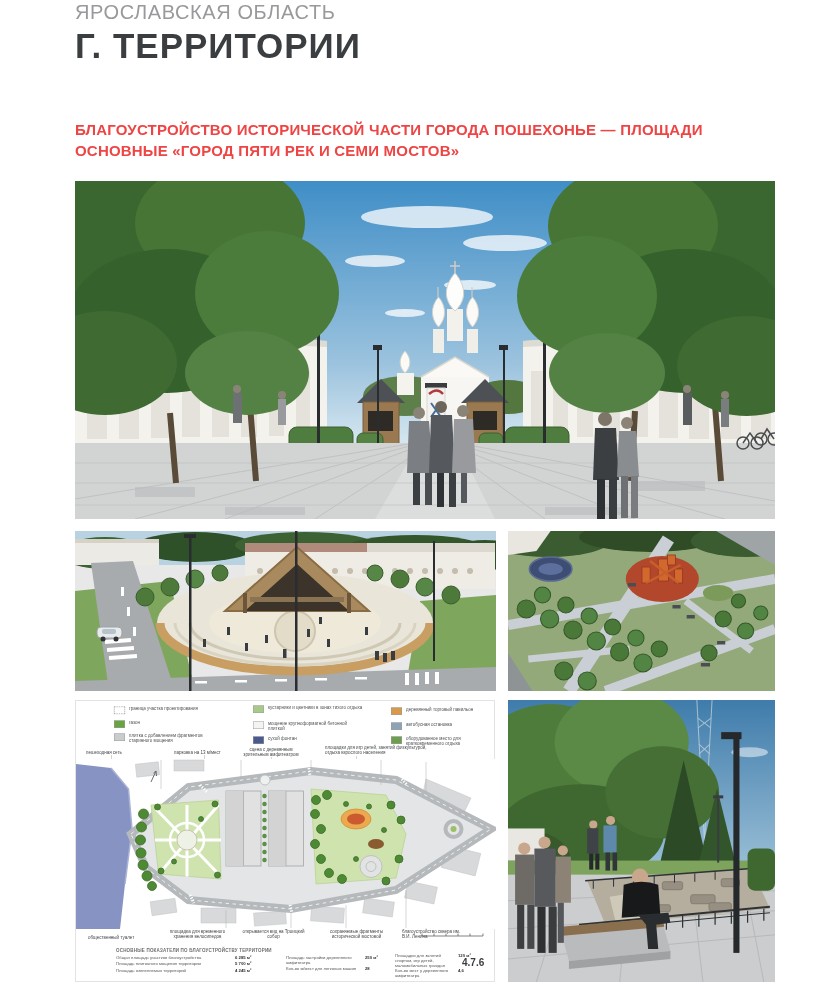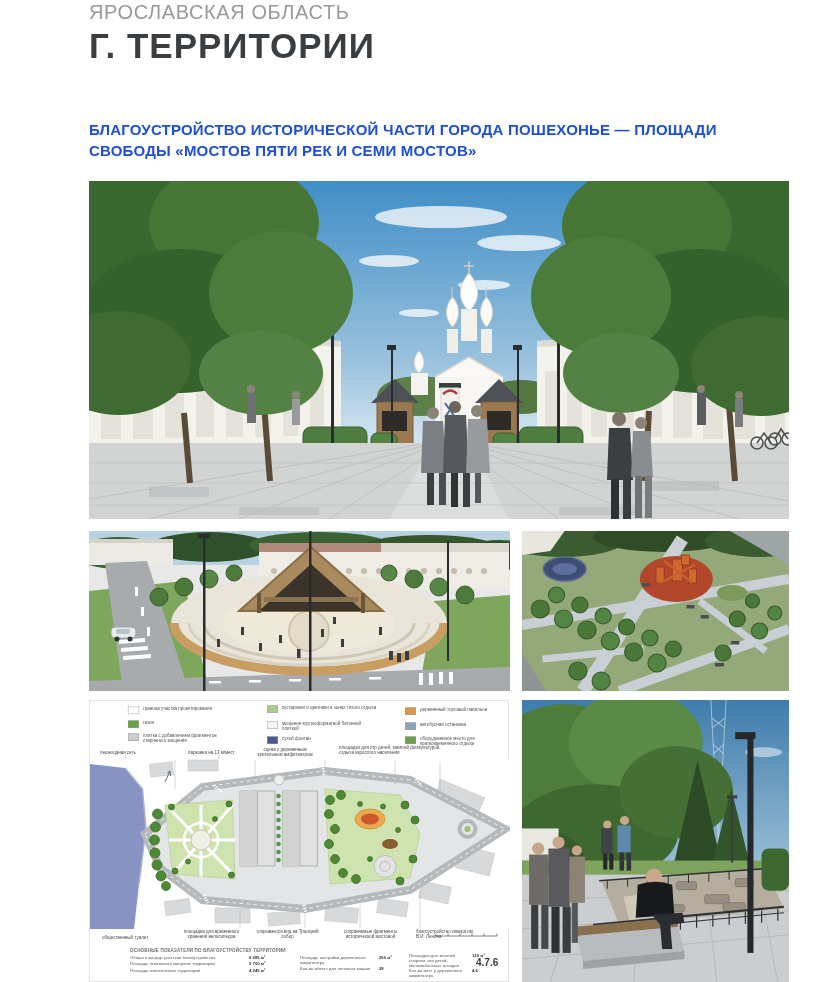--- a/index.html
+++ b/index.html
@@ -1,27 +1,27 @@
 <!DOCTYPE html>
 <html><head>
 <meta charset="utf-8">
 <style>
   * { margin:0; padding:0; box-sizing:border-box; }
   html,body { background:#ffffff; }
   body { width:828px; height:982px; position:relative; overflow:hidden;
          font-family:"Liberation Sans", sans-serif; }
-  .page { position:absolute; inset:0; background:#fff;margin-left:14px; }
+  .page { position:absolute; inset:0; background:#fff; }
 
   
   .region-label { position:absolute; left:75px; top:1px; font-size:20px; font-weight:500;
                   color:#97999c; letter-spacing:0.6px; }
   .city-title   { position:absolute; left:75px; top:26px; font-size:35px; font-weight:800;
                   color:#3b3e41; letter-spacing:1px; }
   .subtitle     { position:absolute; left:75px; top:119px; width:706px; font-size:15px;
-                  font-weight:700; color:#1d4ed8; line-height:21px; letter-spacing:0.2px; }
+                  font-weight:700; color:#ef4444; line-height:21px; letter-spacing:0.2px; }
 
   
   .fig { position:absolute; overflow:hidden; background:#e8e8e8; }
   .fig svg { display:block; width:100%; height:100%; }
   #fig-main       { left:75px;  top:181px; width:700px; height:338px; }
   #fig-amph       { left:75px;  top:531px; width:421px; height:160px; }
   #fig-playground { left:508px; top:531px; width:267px; height:160px; }
   #fig-park       { left:508px; top:700px; width:267px; height:282px; }
 
   
@@ -59,21 +59,21 @@
 </style>
 </head>
 <body>
 
 <div class="page">
 
   <div class="region-label">ЯРОСЛАВСКАЯ ОБЛАСТЬ</div>
   <div class="city-title">Г. ТЕРРИТОРИИ</div>
   <div class="subtitle">
     <div>БЛАГОУСТРОЙСТВО ИСТОРИЧЕСКОЙ ЧАСТИ ГОРОДА ПОШЕХОНЬЕ — ПЛОЩАДИ</div>
-    <div>СВОБОДЫ «МОСТОВ ПЯТИ РЕК И СЕМИ МОСТОВ»</div>
+    <div>ОСНОВНЫЕ «ГОРОД ПЯТИ РЕК И СЕМИ МОСТОВ»</div>
   </div>
 
   <div class="fig" id="fig-main">
   <svg viewBox="0 0 700 338" preserveAspectRatio="none">
     <defs>
       <linearGradient id="skyg" x1="0" y1="0" x2="0" y2="1">
         <stop offset="0" stop-color="#3f8ec7"></stop>
             <stop offset="0.7" stop-color="#9cc3de"></stop>
         <stop offset="1" stop-color="#d5e6f0"></stop>
       </linearGradient>

